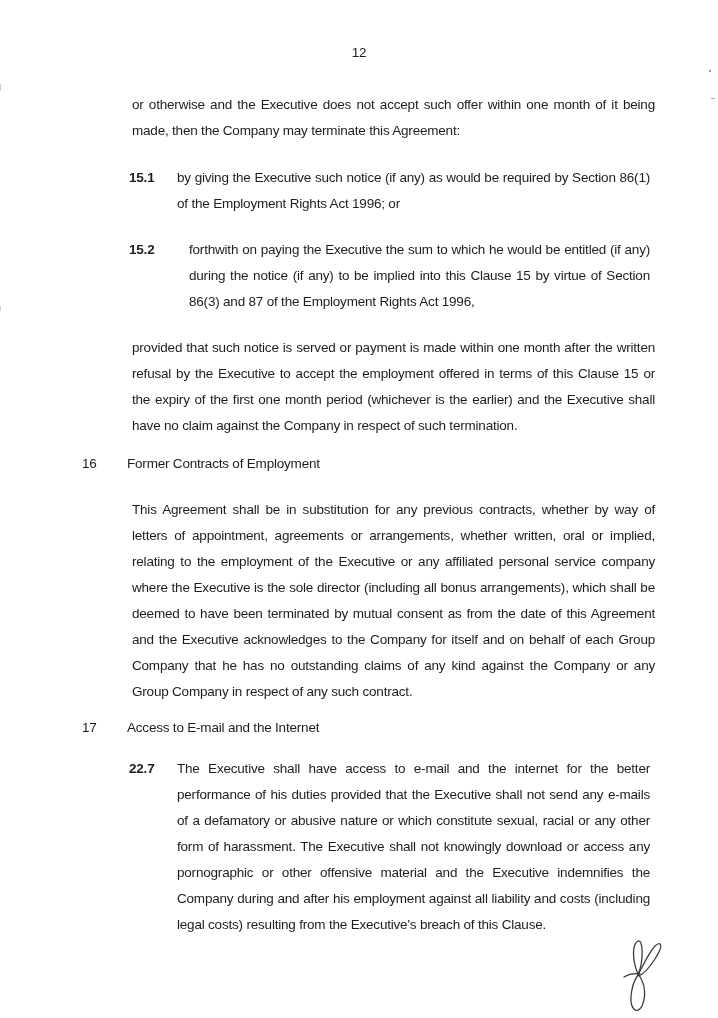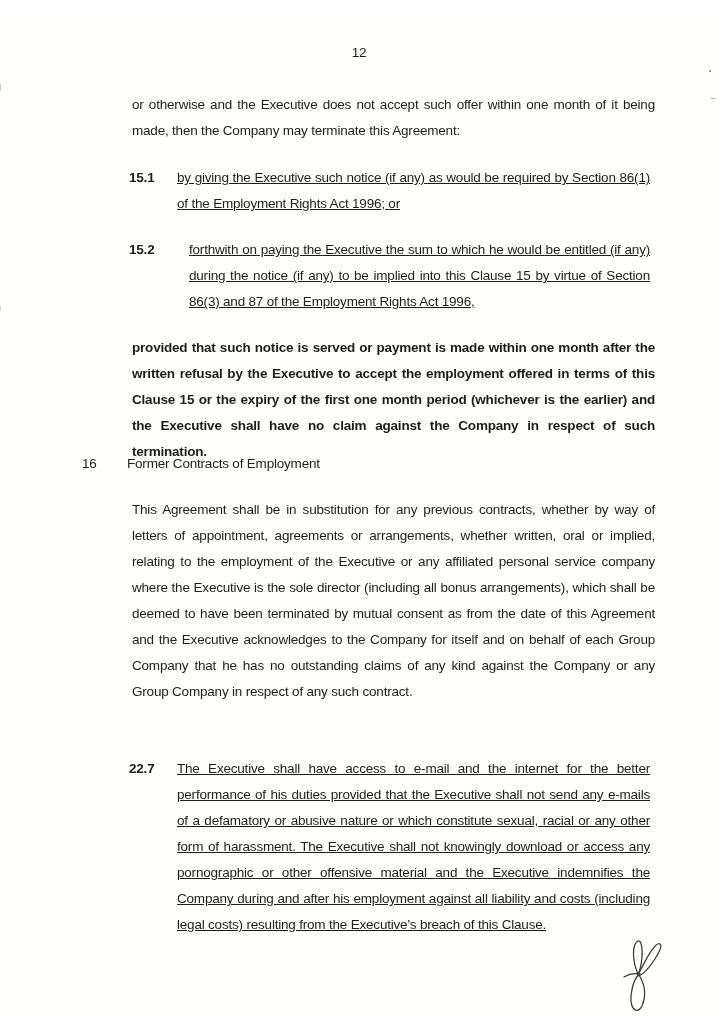--- a/index.html
+++ b/index.html
@@ -40,21 +40,20 @@
     display: flex;
     align-items: flex-start;
   }
   .clause-num {
     flex: 0 0 48px;
     font-weight: bold;
   }
   .clause-text {
     flex: 1 1 auto;
     text-align: justify;
-    text-decoration: underline;
   }
   .section-row {
     position: absolute;
     left: 82px;
     width: 568px;
     display: flex;
     align-items: flex-end;
   }
   .section-num {
     flex: 0 0 45px;
@@ -88,29 +87,33 @@
   <div class="clause-row" style="top: 155px;">
     <div class="clause-num">15.1</div>
     <div class="clause-text">by giving the Executive such notice (if any) as would be required by Section 86(1) of the Employment Rights Act 1996; or</div>
   </div>
 
   <div class="clause-row" style="top: 227px; gap: 12px;">
     <div class="clause-num">15.2</div>
     <div class="clause-text">forthwith on paying the Executive the sum to which he would be entitled (if any) during the notice (if any) to be implied into this Clause 15 by virtue of Section 86(3) and 87 of the Employment Rights Act 1996,</div>
   </div>
 
-  <div class="para" style="top: 325px; font-weight: bold;">provided that such notice is served or payment is made within one month after the written refusal by the Executive to accept the employment offered in terms of this Clause 15 or the expiry of the first one month period (whichever is the earlier) and the Executive shall have no claim against the Company in respect of such termination.</div>
+  <div class="para" style="top: 325px;">provided that such notice is served or payment is made within one month after the written refusal by the Executive to accept the employment offered in terms of this Clause 15 or the expiry of the first one month period (whichever is the earlier) and the Executive shall have no claim against the Company in respect of such termination.</div>
 
   <div class="section-row" style="top: 441px;">
     <div class="section-num">16</div>
     <div class="section-heading">Former Contracts of Employment</div>
   </div>
 
   <div class="para" style="top: 487px;">This Agreement shall be in substitution for any previous contracts, whether by way of letters of appointment, agreements or arrangements, whether written, oral or implied, relating to the employment of the Executive or any affiliated personal service company where the Executive is the sole director (including all bonus arrangements), which shall be deemed to have been terminated by mutual consent as from the date of this Agreement and the Executive acknowledges to the Company for itself and on behalf of each Group Company that he has no outstanding claims of any kind against the Company or any Group Company in respect of any such contract.</div>
 
+  <div class="section-row" style="top: 705px;">
+    <div class="section-num">17</div>
+    <div class="section-heading">Access to E-mail and the Internet</div>
+  </div>
 
   <div class="clause-row" style="top: 746px;">
     <div class="clause-num">22.7</div>
     <div class="clause-text">The Executive shall have access to e-mail and the internet for the better performance of his duties provided that the Executive shall not send any e-mails of a defamatory or abusive nature or which constitute sexual, racial or any other form of harassment. The Executive shall not knowingly download or access any pornographic or other offensive material and the Executive indemnifies the Company during and after his employment against all liability and costs (including legal costs) resulting from the Executive's breach of this Clause.</div>
   </div>
 
   <div class="signature">
     <svg width="66" height="86" viewBox="0 0 66 86" xmlns="http://www.w3.org/2000/svg">
       <g fill="none" stroke="#3c3c3c" stroke-width="1.3" stroke-linecap="round">
         <path d="M 36 42 C 30 28, 30 12, 36 9 C 41 7, 42 28, 36 43"></path>

